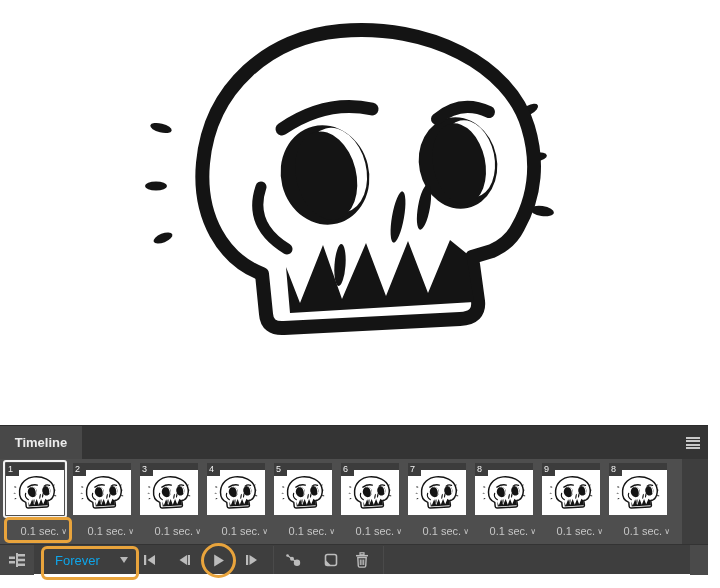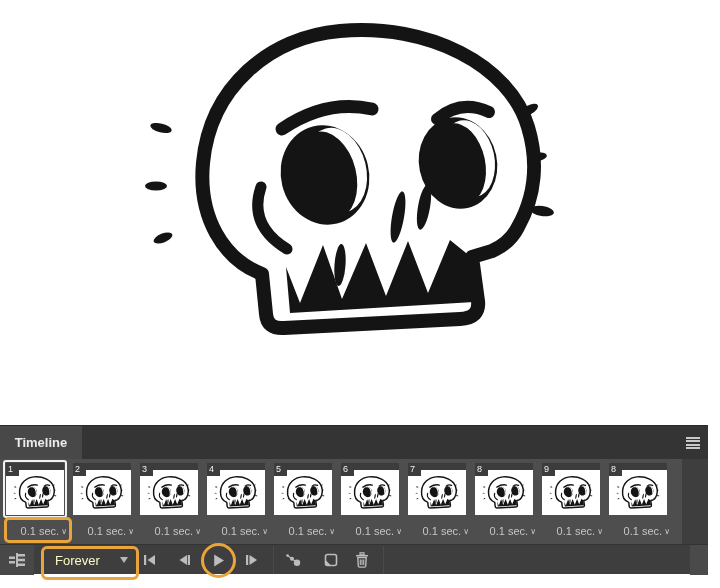--- a/index.html
+++ b/index.html
@@ -38,21 +38,21 @@
   .duration { height:26px; display:flex; align-items:center; justify-content:flex-end;
               color:#C6C6C6; font-size:11px; cursor:pointer; white-space:nowrap; }
   .duration .chev { font-size:8px; margin-left:2px; margin-top:1px; color:#C6C6C6; }
 
   
   .toolbar { position:absolute; top:118px; left:0; right:0; height:30px; background:#3E3E3E;
              border-top:1px solid #333333; }
   .toolbar .btn { position:absolute; top:0; height:30px; display:flex; align-items:center;
                   justify-content:center; cursor:pointer; }
   .convert-btn { left:0; width:34px; background:#484848; }
-  .loop-btn { left:42px; width:96px; color:#fef9c3; font-size:13px; padding-left:13px;
+  .loop-btn { left:42px; width:96px; color:#0ea5e9; font-size:13px; padding-left:13px;
               justify-content:flex-start; }
   .tri-down { width:0; height:0; border-left:4.5px solid transparent; border-right:4.5px solid transparent;
               border-top:6px solid #B8B8B8; margin-left:auto; margin-right:10px; }
   .b-first { left:135px; width:30px; }
   .b-prev  { left:169px; width:30px; }
   .b-play  { left:203px; width:30px; }
   .b-next  { left:237px; width:30px; }
   .sep2 { position:absolute; left:273px; top:1px; width:1px; height:28px; background:#4A4A4A; }
   .b-tween { left:278px; width:30px; }
   .b-dup   { left:315px; width:30px; }

